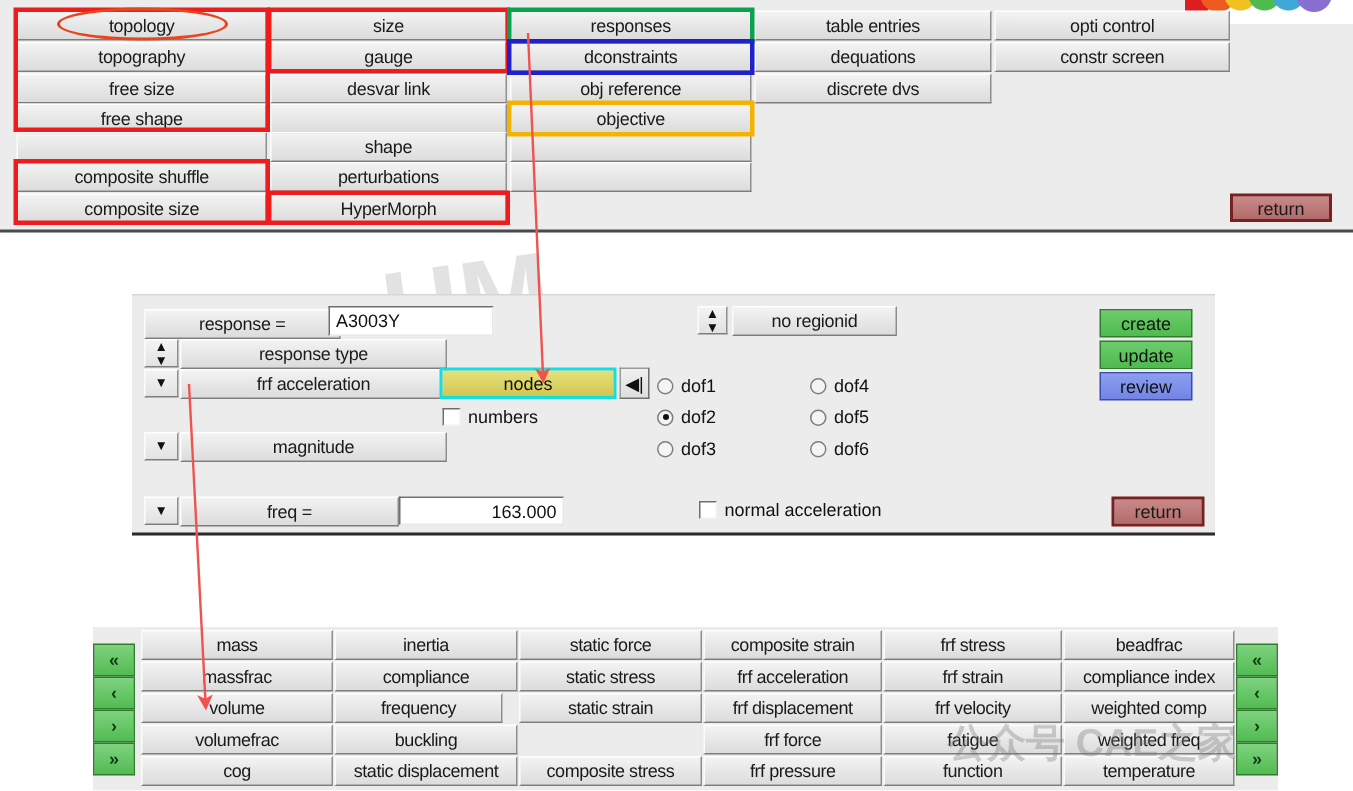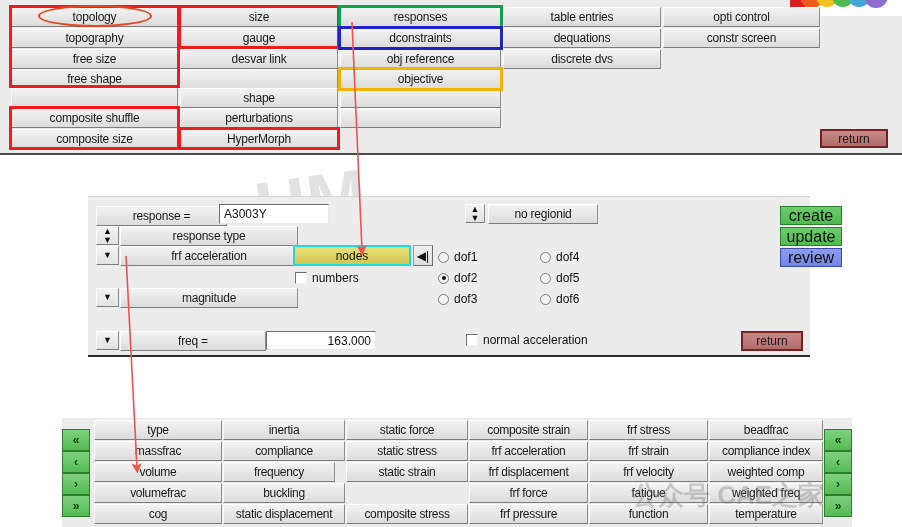--- a/index.html
+++ b/index.html
@@ -125,24 +125,23 @@
   .rad .circ {
     width:11px; height:11px; border-radius:50%;
     border:1px solid #7d7d7d; background:#f4f4f4;
     display:flex; align-items:center; justify-content:center;
   }
   .rad.on .circ::after {
     content:""; width:4px; height:4px; border-radius:50%; background:#111;
   }
 
   .actbtn {
-    position:absolute; font-size:16px; color:#111;
+    position:absolute; font-size:12px; color:#111;
     display:flex; align-items:center; justify-content:center;
     border:1px solid rgba(0,0,0,.35);
-    margin-left:47px;
   }
   .actbtn.green { background: linear-gradient(#6bcc6b, #4fbb4f); border-color:#2e7d2e; }
   .actbtn.blue  { background: linear-gradient(#8c9ef0, #7285e6); border-color:#3c4aa8; }
 
   
   #botPanel {
     position:absolute; left:62px; top:418px; width:790px; height:109px;
     background:#ececec;
   }
   #botPanel .cell {
@@ -309,21 +308,21 @@
     <div class="navbtn" style="left:0px; top:11px;">«</div>
     <div class="navbtn" style="left:0px; top:33px;">‹</div>
     <div class="navbtn" style="left:0px; top:55px;">›</div>
     <div class="navbtn" style="left:0px; top:77px;">»</div>
 
     <div class="navbtn" style="left:762px; top:11px;">«</div>
     <div class="navbtn" style="left:762px; top:33px;">‹</div>
     <div class="navbtn" style="left:762px; top:55px;">›</div>
     <div class="navbtn" style="left:762px; top:77px;">»</div>
 
-    <div class="cell" style="left:32px;  top:2px;  width:128px;">type</div>
+    <div class="cell" style="left:32px;  top:2px;  width:128px;">mass</div>
     <div class="cell" style="left:32px;  top:23px; width:128px;">massfrac</div>
     <div class="cell" style="left:32px;  top:44px; width:128px;">volume</div>
     <div class="cell" style="left:32px;  top:65px; width:128px;">volumefrac</div>
     <div class="cell" style="left:32px;  top:86px; width:128px;">cog</div>
 
     <div class="cell" style="left:161px; top:2px;  width:122px;">inertia</div>
     <div class="cell" style="left:161px; top:23px; width:122px;">compliance</div>
     <div class="cell" style="left:161px; top:44px; width:112px;">frequency</div>
     <div class="cell" style="left:161px; top:65px; width:122px;">buckling</div>
     <div class="cell" style="left:161px; top:86px; width:122px;">static displacement</div>

